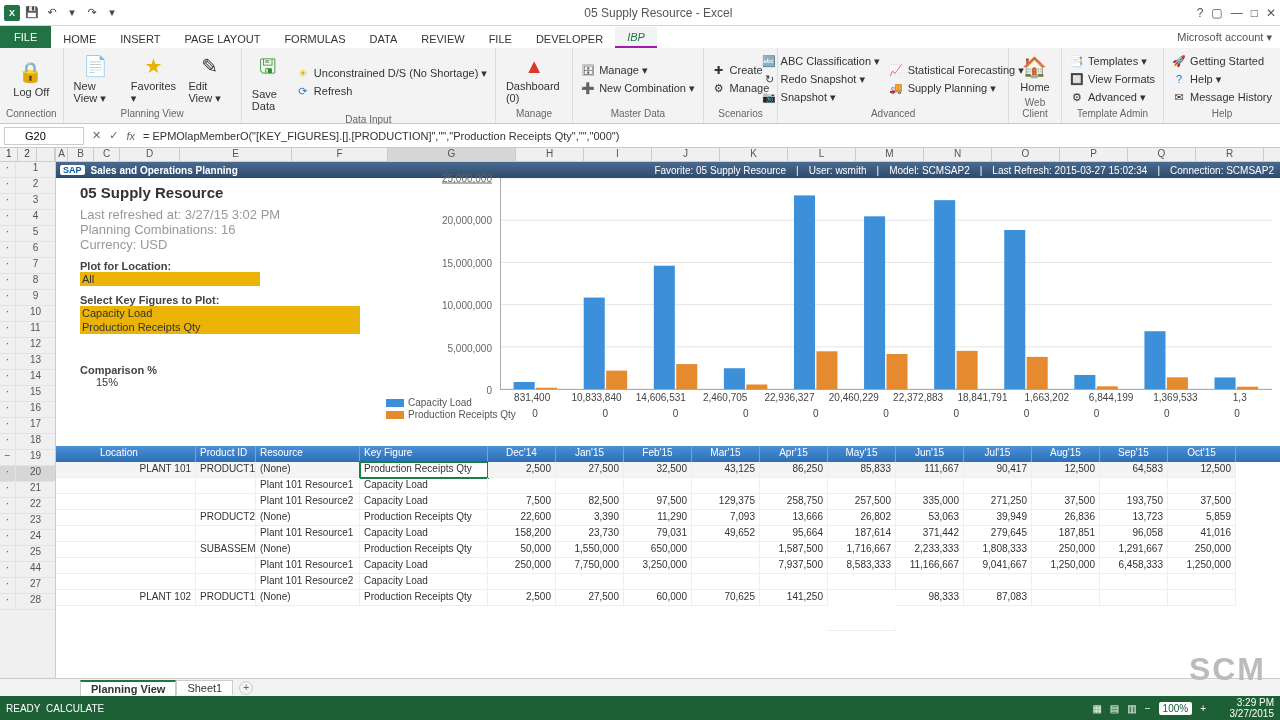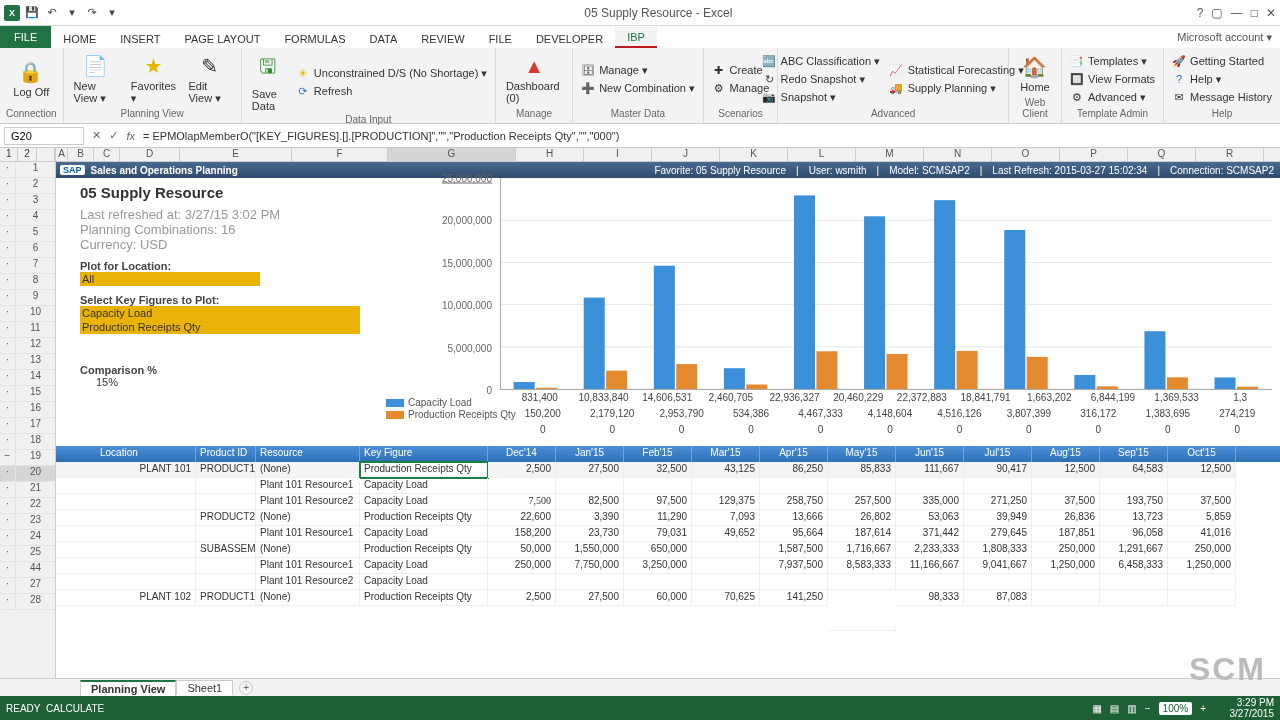--- a/index.html
+++ b/index.html
@@ -8,35 +8,35 @@
 .titlebar{height:26px;background:#fff;border-bottom:1px solid #d4d4d4;display:flex;align-items:center;padding:0 4px;}
 .titlebar .qat{display:flex;gap:4px;align-items:center;}
 .qat .xl{width:16px;height:16px;background:#217346;color:#fff;display:flex;align-items:center;justify-content:center;font-size:9px;font-weight:bold;border-radius:2px;}
 .qat .ic{width:16px;height:16px;display:flex;align-items:center;justify-content:center;color:#444;font-size:11px;}
 .titlebar .title{flex:1;text-align:center;color:#555;font-size:12px;}
 .titlebar .winctrl{display:flex;gap:8px;color:#555;font-size:12px;}
 
 .ribbontabs{height:22px;display:flex;align-items:flex-end;padding-left:0;background:#fff;}
 .ribbontabs .tab{padding:4px 12px 3px;font-size:11px;color:#333;cursor:default;}
 .ribbontabs .tab.file{background:#217346;color:#fff;padding:5px 14px;}
-.ribbontabs .tab.active{color:#217346;border-bottom:2px solid #b91c1c;background:#f3f3f3;}
+.ribbontabs .tab.active{color:#217346;border-bottom:2px solid #a21caf;background:#f3f3f3;font-style:italic;}
 .msacct{margin-left:auto;padding:4px 8px;color:#555;font-size:11px;}
 
 .ribbon{height:76px;background:#f3f3f3;border-bottom:1px solid #c9c9c9;display:flex;}
 .rgroup{border-right:1px solid #dcdcdc;padding:2px 6px;display:flex;flex-direction:column;align-items:center;justify-content:space-between;}
 .rgroup .lbl{font-size:10px;color:#666;text-align:center;padding-bottom:2px;}
 .rgroup .body{flex:1;display:flex;align-items:center;gap:6px;}
 .bigbtn{display:flex;flex-direction:column;align-items:center;gap:2px;padding:2px 4px;min-width:40px;}
 .bigbtn .ic{font-size:20px;}
 .sm{display:flex;align-items:center;gap:4px;padding:1px 2px;font-size:11px;color:#333;white-space:nowrap;}
 .sm .ic{width:14px;height:14px;display:inline-flex;align-items:center;justify-content:center;font-size:11px;}
 .col{display:flex;flex-direction:column;gap:2px;}
 
 .fbar{height:24px;border-bottom:1px solid #c9c9c9;display:flex;align-items:center;background:#fff;}
-.namebox{width:80px;border:1px solid #ccc;padding:2px 6px;margin:0 4px;font-size:11px;}
+.namebox{width:80px;border:1px solid #ccc;padding:2px 20px;margin:0 4px;font-size:11px;}
 .fbar .fxic{padding:0 4px;color:#666;}
 .fbar .fx{font-style:italic;color:#666;padding:0 4px;}
 .fbar .formula{flex:1;padding:2px 4px;font-size:11px;}
 
 .sheet{position:absolute;top:148px;left:0;right:0;bottom:42px;display:flex;}
 .rowhdrs{width:56px;background:#f0f0f0;border-right:1px solid #ccc;font-size:10px;}
 .rowhdrs .outline{height:14px;border-bottom:1px solid #ccc;display:flex;}
 .rowhdrs .outline span{flex:1;text-align:center;border-right:1px solid #ccc;}
 .rowhdrs .rh{height:16px;border-bottom:1px solid #e3e3e3;text-align:center;color:#555;display:flex;}
 .rowhdrs .rh .ob{width:16px;border-right:1px solid #e3e3e3;}
@@ -61,21 +61,21 @@
 .radios{position:absolute;left:330px;top:72px;font-size:11px;color:#444;}
 .radios label{display:block;margin:6px 0;}
 
 .chartarea{position:absolute;left:320px;top:16px;right:8px;height:268px;}
 .chart{position:absolute;left:124px;top:0;right:0;height:212px;border-left:1px solid #aaa;border-bottom:1px solid #aaa;}
 .ylabels{position:absolute;left:48px;top:0;height:212px;width:72px;}
 .ylabels div{position:absolute;right:4px;font-size:10px;color:#666;transform:translateY(-50%);}
 .legend{position:absolute;left:10px;top:218px;font-size:10px;color:#555;}
 .legend .row{display:flex;align-items:center;gap:4px;margin:1px 0;}
 .legend .sw{width:18px;height:8px;}
-.datarows{position:absolute;left:132px;top:214px;right:0;}
+.datarows{position:absolute;left:124px;top:214px;right:0;}
 .datarows .dr{display:flex;height:16px;font-size:10px;color:#444;}
 .datarows .dr div{flex:1;text-align:center;}
 
 .th19{position:absolute;left:0;top:284px;right:0;height:16px;background:linear-gradient(#4a8fd8,#2d6fb5);color:#fff;font-size:10px;display:flex;}
 .th19 div{padding:1px 4px;border-right:1px solid #6fa6d9;overflow:hidden;white-space:nowrap;}
 
 .datarow{position:absolute;left:0;right:0;height:16px;display:flex;font-size:10px;color:#333;}
 .datarow div{padding:1px 4px;border-right:1px solid #eee;border-bottom:1px solid #eee;overflow:hidden;white-space:nowrap;}
 .datarow.sel div{background:#f4f4f4;}
 .selcell{outline:2px solid #1a7f45;outline-offset:-1px;background:#fff!important;}
@@ -538,33 +538,20 @@
               <div>2,460,705</div>
               <div>22,936,327</div>
               <div>20,460,229</div>
               <div>22,372,883</div>
               <div>18,841,791</div>
               <div>1,663,202</div>
               <div>6,844,199</div>
               <div>1,369,533</div>
               <div>1,3</div>
             </div>
-          <div class="dr" id="drPrq">
-              <div>150,200</div>
-              <div>2,179,120</div>
-              <div>2,953,790</div>
-              <div>534,386</div>
-              <div>4,467,333</div>
-              <div>4,148,604</div>
-              <div>4,516,126</div>
-              <div>3,807,399</div>
-              <div>316,172</div>
-              <div>1,383,695</div>
-              <div>274,219</div>
-            </div>
           <div class="dr" id="drZero">
               <div>0</div>
               <div>0</div>
               <div>0</div>
               <div>0</div>
               <div>0</div>
               <div>0</div>
               <div>0</div>
               <div>0</div>
               <div>0</div>
@@ -625,21 +612,21 @@
             <div style="width: 68px; text-align: right;"></div>
             <div style="width: 68px; text-align: right;"></div>
             <div style="width: 68px; text-align: right;"></div>
             <div style="width: 68px; text-align: right;"></div>
           </div>
           <div class="datarow" style="top: 332px;">
             <div style="width: 140px; text-align: right; padding-left: 8px;"></div>
             <div style="width: 60px; text-align: left;"></div>
             <div style="width: 104px; text-align: left;">Plant 101 Resource2</div>
             <div style="width: 128px; text-align: left;">Capacity Load</div>
-            <div style="width: 68px; text-align: right; font-family: Liberation Serif, serif;">7,500</div>
+            <div style="width: 68px; text-align: right;">7,500</div>
             <div style="width: 68px; text-align: right;">82,500</div>
             <div style="width: 68px; text-align: right;">97,500</div>
             <div style="width: 68px; text-align: right;">129,375</div>
             <div style="width: 68px; text-align: right;">258,750</div>
             <div style="width: 68px; text-align: right;">257,500</div>
             <div style="width: 68px; text-align: right;">335,000</div>
             <div style="width: 68px; text-align: right;">271,250</div>
             <div style="width: 68px; text-align: right;">37,500</div>
             <div style="width: 68px; text-align: right;">193,750</div>
             <div style="width: 68px; text-align: right;">37,500</div>

